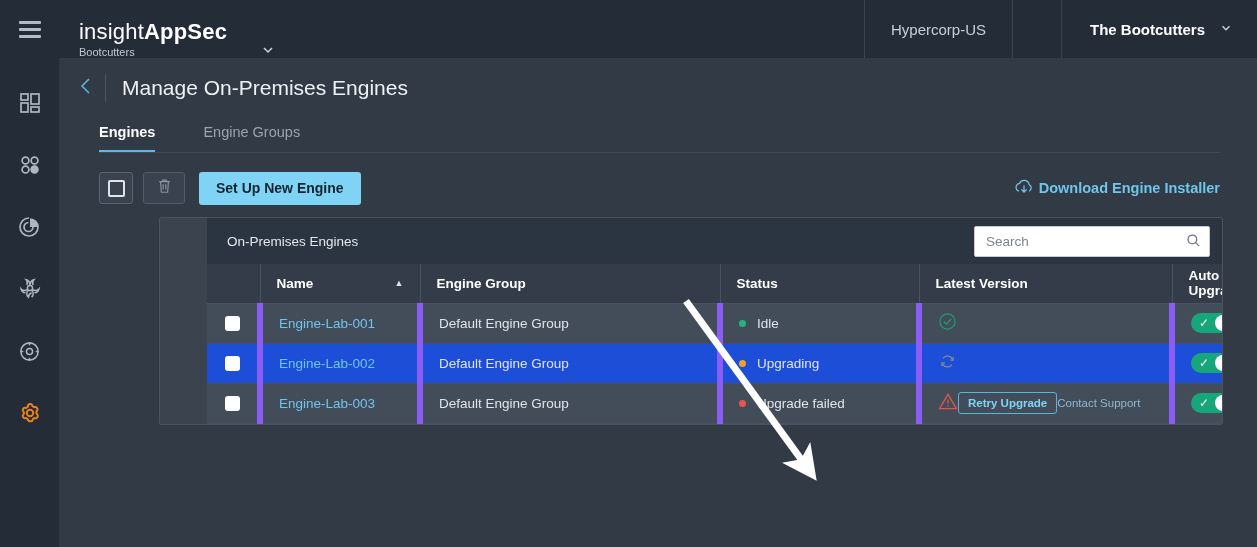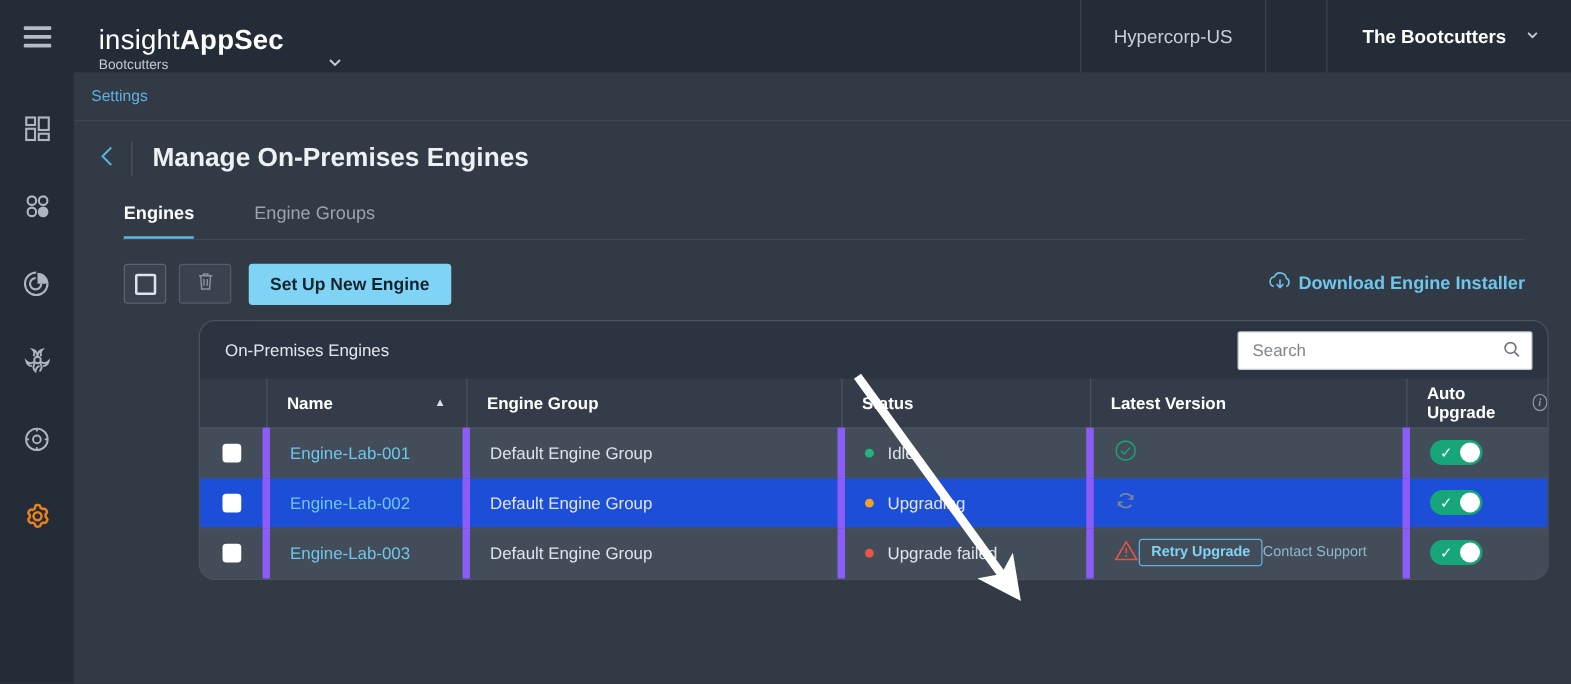--- a/index.html
+++ b/index.html
@@ -75,21 +75,21 @@
   .breadcrumb-link { color: #5fb0dd; font-size: 12.5px; }
 
   .page-head {
     display: flex; align-items: center; height: 60px; padding-left: 12px;
   }
   .back-btn {
     color: #5fb0dd; font-size: 22px; width: 30px; text-align: center;
     line-height: 1;
   }
   .head-divider { width: 1px; height: 28px; background: #4b5562; margin: 0 16px 0 4px; }
-  .page-title { font-size: 21px; color: #eef1f4; font-weight: 700; }
+  .page-title { font-size: 21px; color: #eef1f4; font-weight: 400; }
 
   .tabs { display: flex; padding-left: 40px; margin-top: 6px; position: relative; }
   .tab {
     font-size: 14.5px; color: #9aa4b1; padding: 0 0 13px 0; margin-right: 48px;
     font-weight: normal; position: relative;
   }
   .tab.active { color: #ffffff; font-weight: bold; }
   .tab.active::after {
     content: ""; position: absolute; left: 0; right: 0; bottom: 0;
     height: 3px; background: #5cb8e6;
@@ -122,22 +122,22 @@
     display: flex; align-items: center; padding: 0 17px;
   }
   .toolbar-spacer { flex: 1; }
   .dl-link {
     display: flex; align-items: center; gap: 4px;
     color: #6fc5ea; font-size: 14.5px; font-weight: bold;
   }
 
   
   .panel {
-    margin: 0 18px 0 100px; background: #3b434e;
-    border: 1px solid #4a545f; border-radius: 13px; overflow: hidden;
+    margin: 0 34px 0 100px; background: #3b434e;
+    border: 1px solid #4a545f; border-radius: 2px; overflow: hidden; padding-left: 47px;
   }
   .panel-head {
     height: 46px; background: #2b3541; display: flex; align-items: center;
     padding: 0 12px 0 20px;
   }
   .panel-title { font-size: 13.5px; color: #e3e7ec; }
   .panel-head-spacer { flex: 1; }
   .search-wrap { position: relative; }
   .search-input {
     width: 236px; height: 31px; background: #ffffff; border: 1px solid #c7ccd3;
@@ -304,23 +304,20 @@
       <span class="chev">
         <svg width="14" height="14" viewBox="0 0 16 16" fill="none" stroke="currentColor" stroke-width="1.6">
           <path d="M4 6l4 4 4-4"></path>
         </svg>
       </span>
     </div>
   </div>
 
   <div class="main">
 
-    <div class="breadcrumb-bar">
-      <span class="breadcrumb-link">Settings</span>
-    </div>
 
     <div class="page-head">
       <span class="back-btn">
         <svg width="18" height="22" viewBox="0 0 18 22" fill="none" stroke="currentColor" stroke-width="1.6">
           <path d="M12 4L5 11l7 7"></path>
         </svg>
       </span>
       <span class="head-divider"></span>
       <span class="page-title">Manage On-Premises Engines</span>
     </div>

